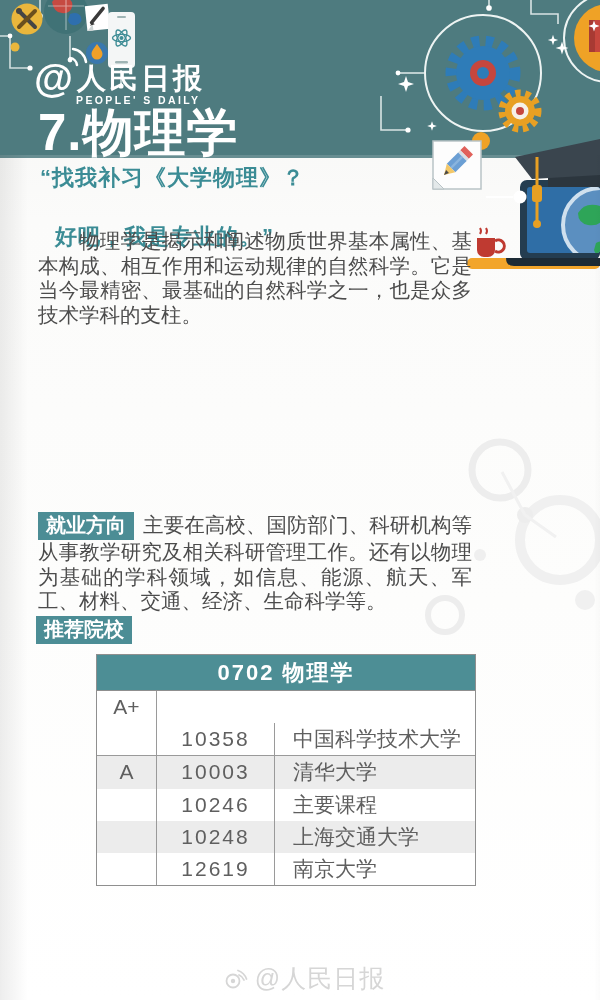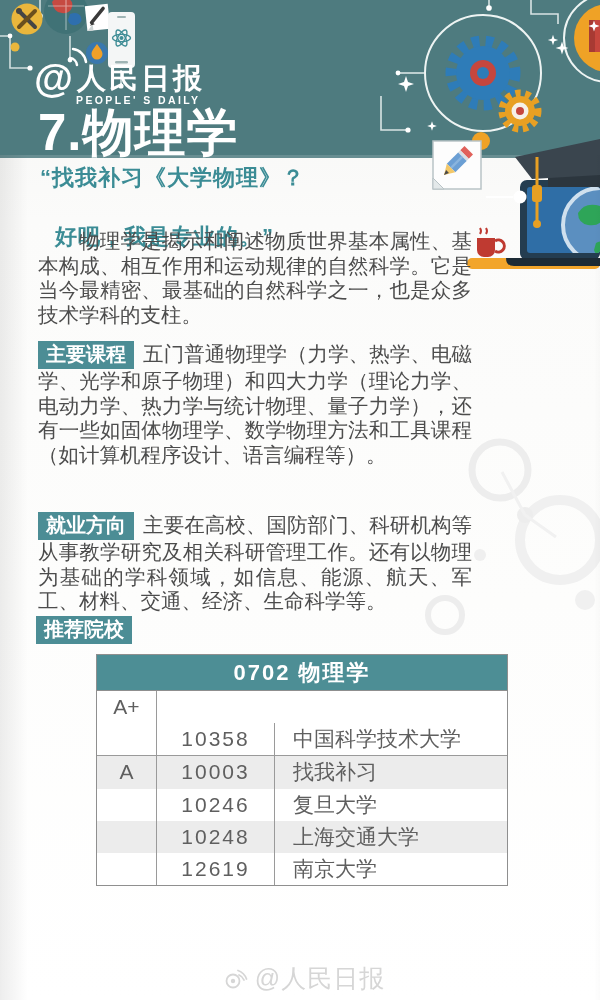--- a/index.html
+++ b/index.html
@@ -39,21 +39,21 @@
   .para{position:absolute;left:38px;width:434px;margin:0;color:#4c4c4c;
     font-size:20.5px;line-height:24.5px;text-align:justify;z-index:4;}
   .intro{top:229px;text-indent:2em;}
   .sec1{top:341px;}
   .sec2{top:512px;}
   .badge{display:inline-block;background:#4c8d95;color:#fff;font-weight:bold;
     font-size:20px;padding:2px 8px 3px;margin-right:9px;line-height:23px;}
   .badge-standalone{position:absolute;left:36px;top:616px;z-index:4;margin:0;}
 
   
-  .uni-table{position:absolute;left:96px;top:654px;width:412px;background:#fff;
+  .uni-table{position:absolute;left:96px;top:654px;width:380px;background:#fff;
     border:1.5px solid #8f8f8f;z-index:4;box-sizing:border-box;}
   .uni-thead{height:35px;background:#4d8e95;color:#fff;font-weight:bold;font-size:22px;
     letter-spacing:2px;display:flex;align-items:center;justify-content:center;
     border-bottom:1.5px solid #8f8f8f;}
   .uni-row{display:grid;grid-template-columns:60px 118px 1fr;height:32.2px;
     color:#5f5f5f;font-size:21px;}
   .uni-row.shaded{background:#ececec;}
   .uni-row.divider{border-top:1.5px solid #9a9a9a;}
   .cell{display:flex;align-items:center;height:100%;box-sizing:border-box;}
   .cell.grade{justify-content:center;border-right:1.5px solid #9a9a9a;}
@@ -239,46 +239,45 @@
     <path d="M145,95 L122,52 M145,95 L176,117" stroke="#f1f1f1" stroke-width="3" fill="none"></path>
   </svg>
 
   <div class="quote">
     <div class="q1">“找我补习《大学物理》？</div>
     <div class="q2">好吧，我是专业的。”</div>
   </div>
 
   <p class="para intro">物理学是揭示和阐述物质世界基本属性、基本构成、相互作用和运动规律的自然科学。它是当今最精密、最基础的自然科学之一，也是众多技术学科的支柱。</p>
 
-  <p class="para sec1"><span class="badge">主要课程</span><span>五门普通物理学（力学、热学、电磁学、光学和原子物理）和四大力学（理论力学、电动力学、热力学与统计物理、量子力学），还有一些如固体物理学、数学物理方法和工具课程（如计算机程序设计、语言编程等）。</span></p>
 
   <p class="para sec2"><span class="badge">就业方向</span><span>主要在高校、国防部门、科研机构等从事教学研究及相关科研管理工作。还有以物理为基础的学科领域，如信息、能源、航天、军工、材料、交通、经济、生命科学等。</span></p>
 
   <div class="badge badge-standalone">推荐院校</div>
 
   <div class="uni-table">
     <div class="uni-thead">0702 物理学</div>
     <div>
         <div class="uni-row">
       <div class="cell grade">A+</div>
     </div>
         <div class="uni-row">
       <div class="cell grade"></div>
       <div class="cell code">10358</div>
       <div class="cell univ">中国科学技术大学</div>
     </div>
         <div class="uni-row shaded divider">
       <div class="cell grade">A</div>
       <div class="cell code">10003</div>
-      <div class="cell univ">找我补习</div>
+      <div class="cell univ">清华大学</div>
     </div>
         <div class="uni-row">
       <div class="cell grade"></div>
       <div class="cell code">10246</div>
-      <div class="cell univ">复旦大学</div>
+      <div class="cell univ">主要课程</div>
     </div>
         <div class="uni-row shaded">
       <div class="cell grade"></div>
       <div class="cell code">10248</div>
       <div class="cell univ">上海交通大学</div>
     </div>
         <div class="uni-row">
       <div class="cell grade"></div>
       <div class="cell code">12619</div>
       <div class="cell univ">南京大学</div>

